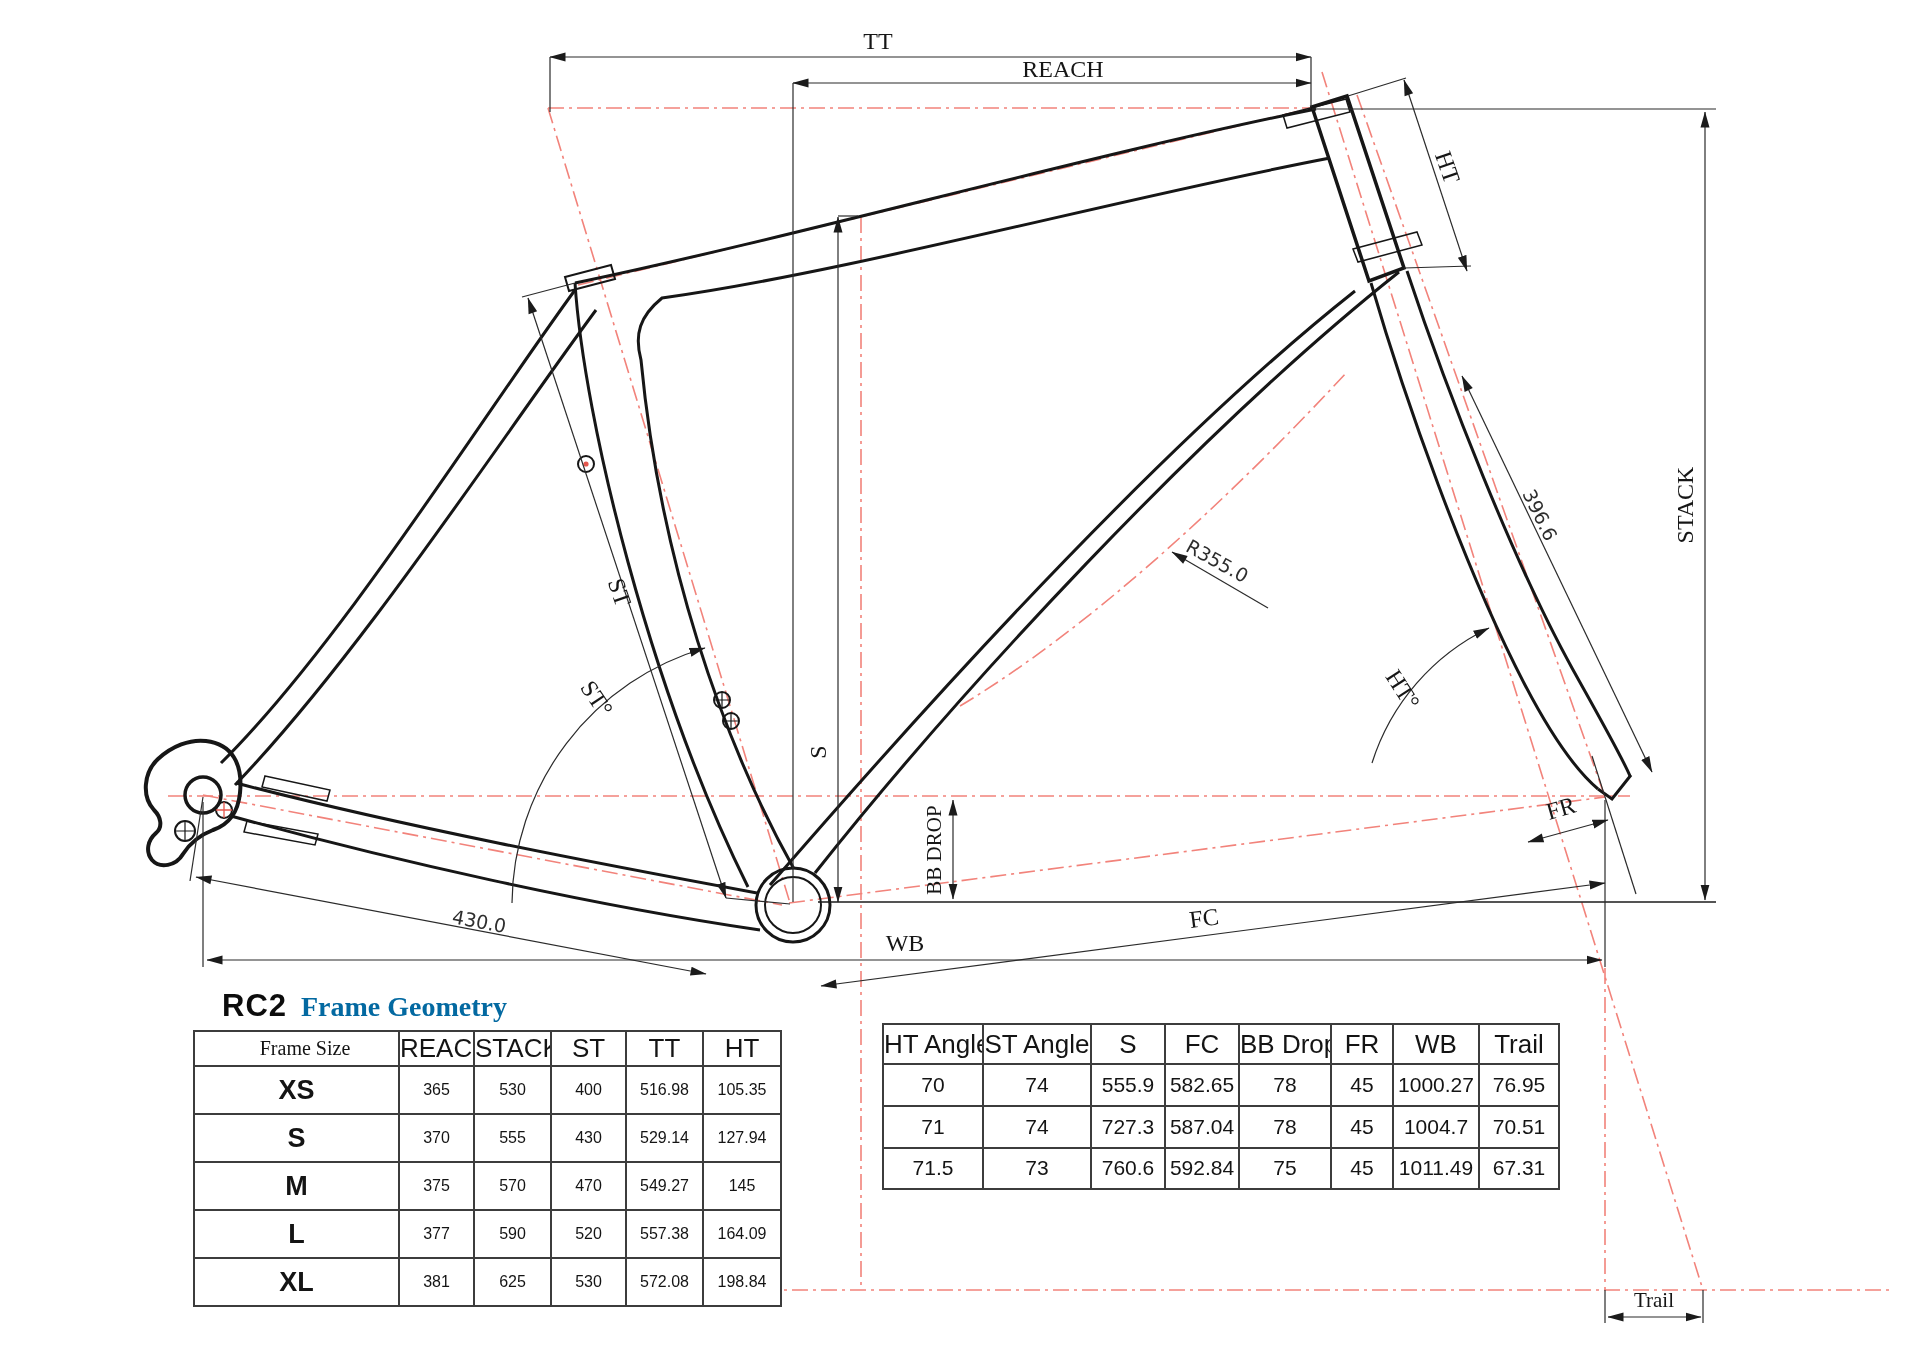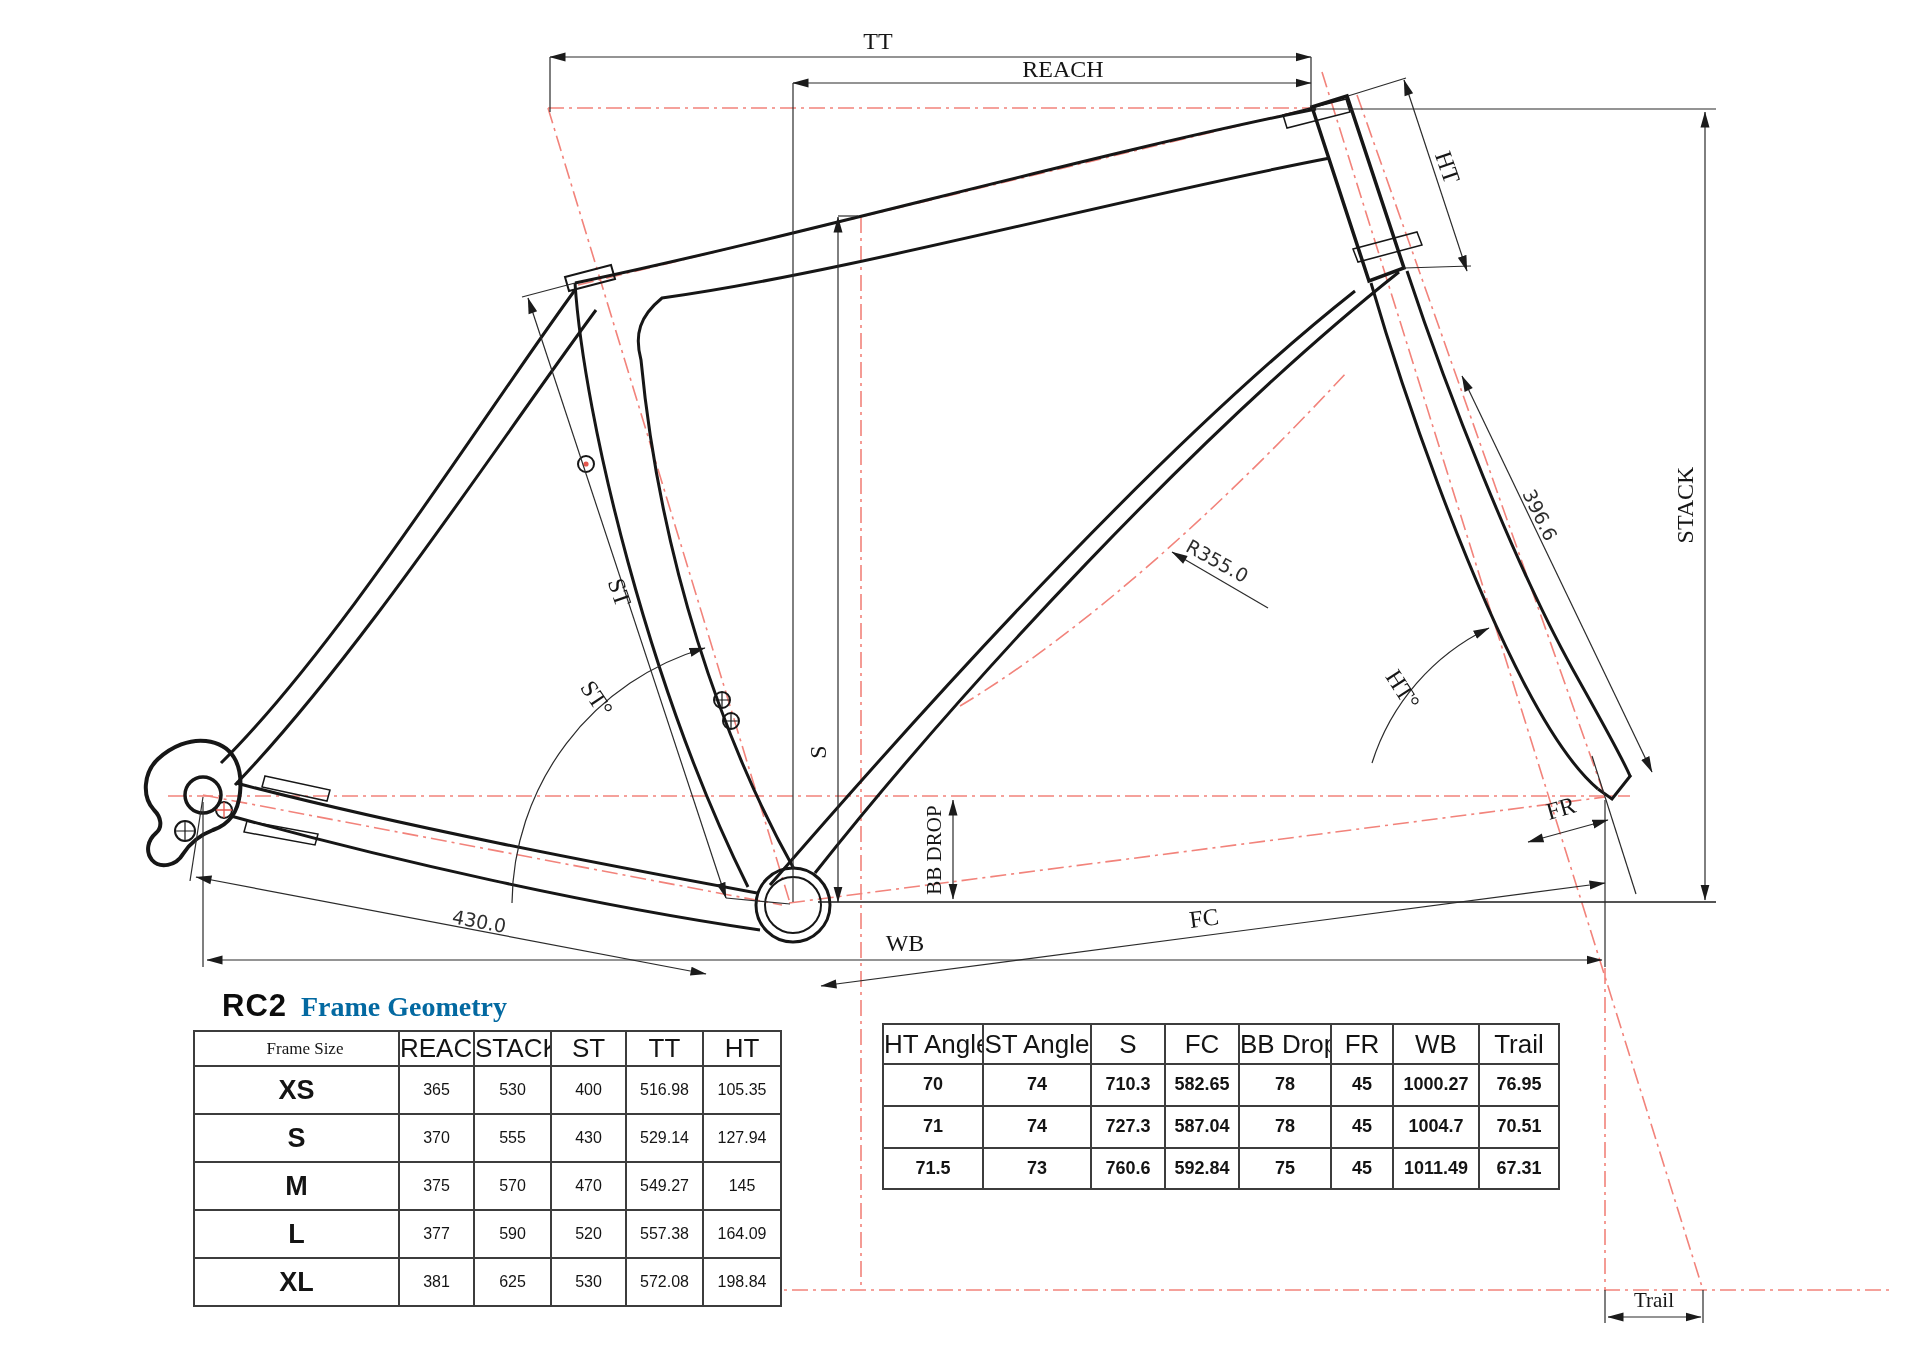--- a/index.html
+++ b/index.html
@@ -22,28 +22,28 @@
   .title .subtitle{font-family:"Liberation Serif",serif;font-weight:bold;font-size:28px;color:#0369a1;}
 
   
   table.tbl{position:absolute;border-collapse:collapse;table-layout:fixed;background:#fff;}
   .tbl th,.tbl td{border:2px solid #3c3c3c;text-align:center;vertical-align:middle;
         padding:0;color:#141414;overflow:hidden;white-space:nowrap;}
   .tbl-left{left:193px;top:1030px;width:587px;}
   .tbl-left thead tr{height:35px;}
   .tbl-left tbody tr{height:48px;}
   .tbl-left th{font-size:26px;font-weight:normal;}
-  .tbl-left th.fs{font-family:"Liberation Serif",serif;font-size:17px;padding-left:17px;}
+  .tbl-left th.fs{font-family:"Liberation Serif",serif;font-size:20px;padding-left:17px;}
   .tbl-left td{font-size:16px;}
   .tbl-left td.size{font-weight:bold;font-size:27px;}
   .tbl-right{left:882px;top:1023px;width:676px;}
   .tbl-right thead tr{height:40px;}
   .tbl-right tbody tr{height:41.8px;}
   .tbl-right th{font-size:26px;font-weight:normal;}
-  .tbl-right td{font-size:18px;font-weight:bold;}
+  .tbl-right td{font-size:21px;}
 </style>
 </head>
 <body>
 
 <div class="stage">
 
 <svg width="1920" height="1357" viewBox="0 0 1920 1357">
   <defs>
     <marker id="mE" markerWidth="17" markerHeight="11" refX="15.5" refY="5.5" orient="auto" markerUnits="userSpaceOnUse">
       <path d="M0,1 L16,5.5 L0,10 Z" fill="#1b1b1b"></path>
@@ -285,21 +285,21 @@
       <th>BB Drop</th>
       <th>FR</th>
       <th>WB</th>
       <th>Trail</th>
     </tr>
   </thead>
   <tbody>
     <tr>
       <td>70</td>
       <td>74</td>
-      <td>710.3</td>
+      <td>555.9</td>
       <td>582.65</td>
       <td>78</td>
       <td>45</td>
       <td>1000.27</td>
       <td>76.95</td>
     </tr>
     <tr>
       <td>71</td>
       <td>74</td>
       <td>727.3</td>

